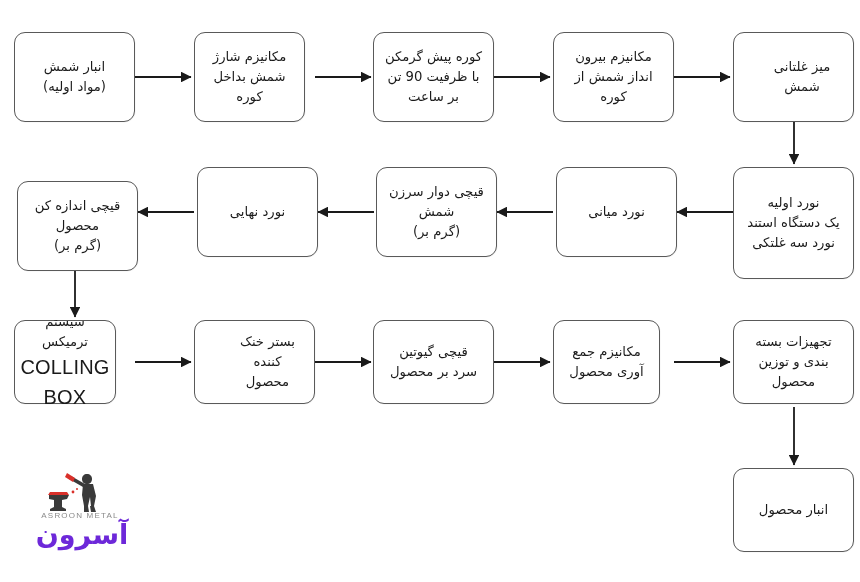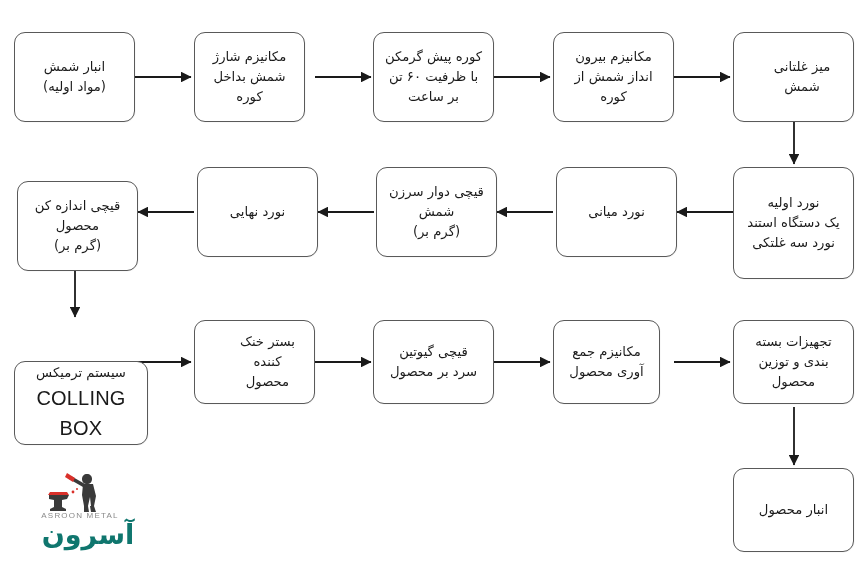--- a/index.html
+++ b/index.html
@@ -58,25 +58,25 @@
     height: 582px;
     pointer-events: none;
   }
   .logo {
     position: absolute;
     width: 110px;
     height: 80px;
   }
   .logo-word {
     position: absolute;
-    left: 8px;
+    left: 2px;
     bottom: 2px;
     width: 110px;
     text-align: center;
-    color: #0f766e;
+    color: #6d28d9;
     font-size: 27px;
     font-weight: bold;
     direction: rtl;
     font-family: "DejaVu Sans", sans-serif;
     line-height: 1;
   }
   .logo-sub {
     position: absolute;
     left: 0;
     bottom: 30px;
@@ -135,21 +135,21 @@
 (مواد اولیه)</span>
   </div>
 
   <div class="node" style="left:194px; top:32px; width:111px; height:90px;">
     <span class="label">مکانیزم شارژ
 شمش بداخل کوره</span>
   </div>
 
   <div class="node" style="left:373px; top:32px; width:121px; height:90px;">
     <span class="label">کوره پیش گرمکن
-با ظرفیت ۶۰ تن
+با ظرفیت 90 تن
 بر ساعت</span>
   </div>
 
   <div class="node" style="left:553px; top:32px; width:121px; height:90px;">
     <span class="label">مکانیزم بیرون
 انداز شمش از
 کوره</span>
   </div>
 
   <div class="node" style="left:733px; top:32px; width:121px; height:90px;padding-left:24px;">
@@ -175,21 +175,21 @@
   <div class="node" style="left:197px; top:167px; width:121px; height:90px;">
     <span class="label">نورد نهایی</span>
   </div>
 
   <div class="node" style="left:17px; top:167px; width:121px; height:90px;margin-top:14px;">
     <span class="label">قیچی اندازه کن
 محصول
 (گرم بر)</span>
   </div>
 
-  <div class="node has-latin" style="left:14px; top:320px; width:134px; height:84px;margin-top:41px;">
+  <div class="node has-latin" style="left:14px; top:320px; width:102px; height:84px;">
     <span>
       <span class="label">سیستم ترمیکس</span>
       <span class="latin">COLLING BOX</span>
     </span>
   </div>
 
   <div class="node" style="left:194px; top:320px; width:121px; height:84px;padding-left:33px;">
     <span class="label">بستر خنک کننده
 محصول</span>
   </div>

